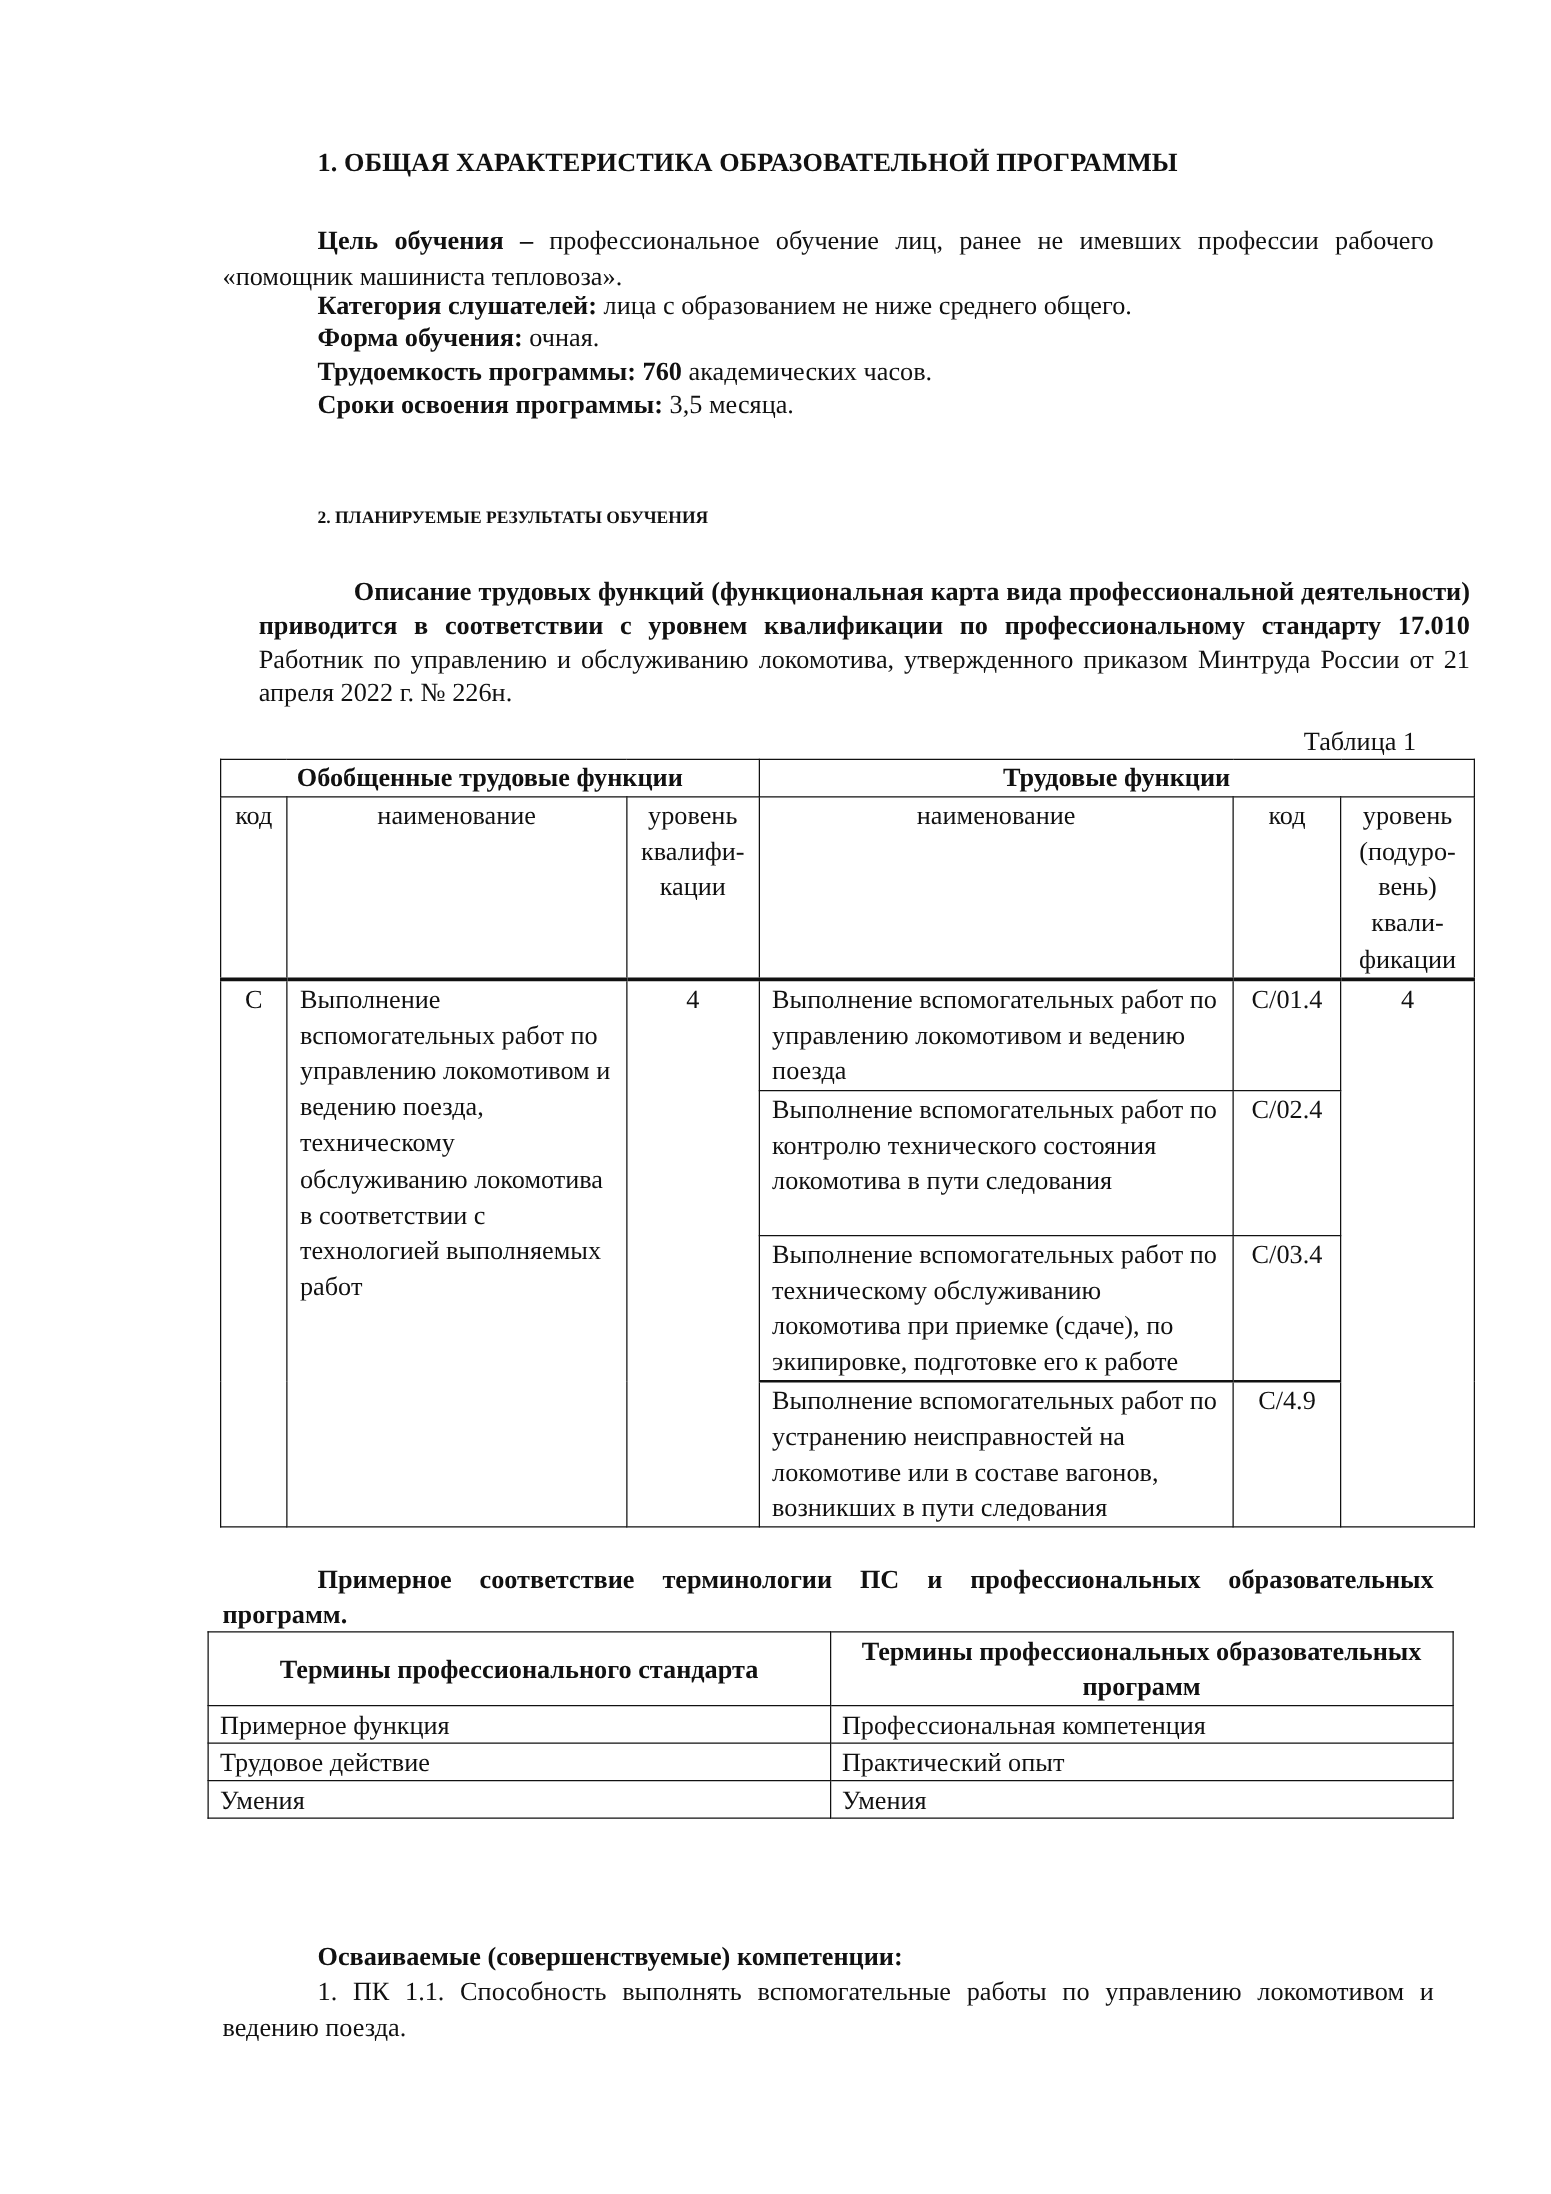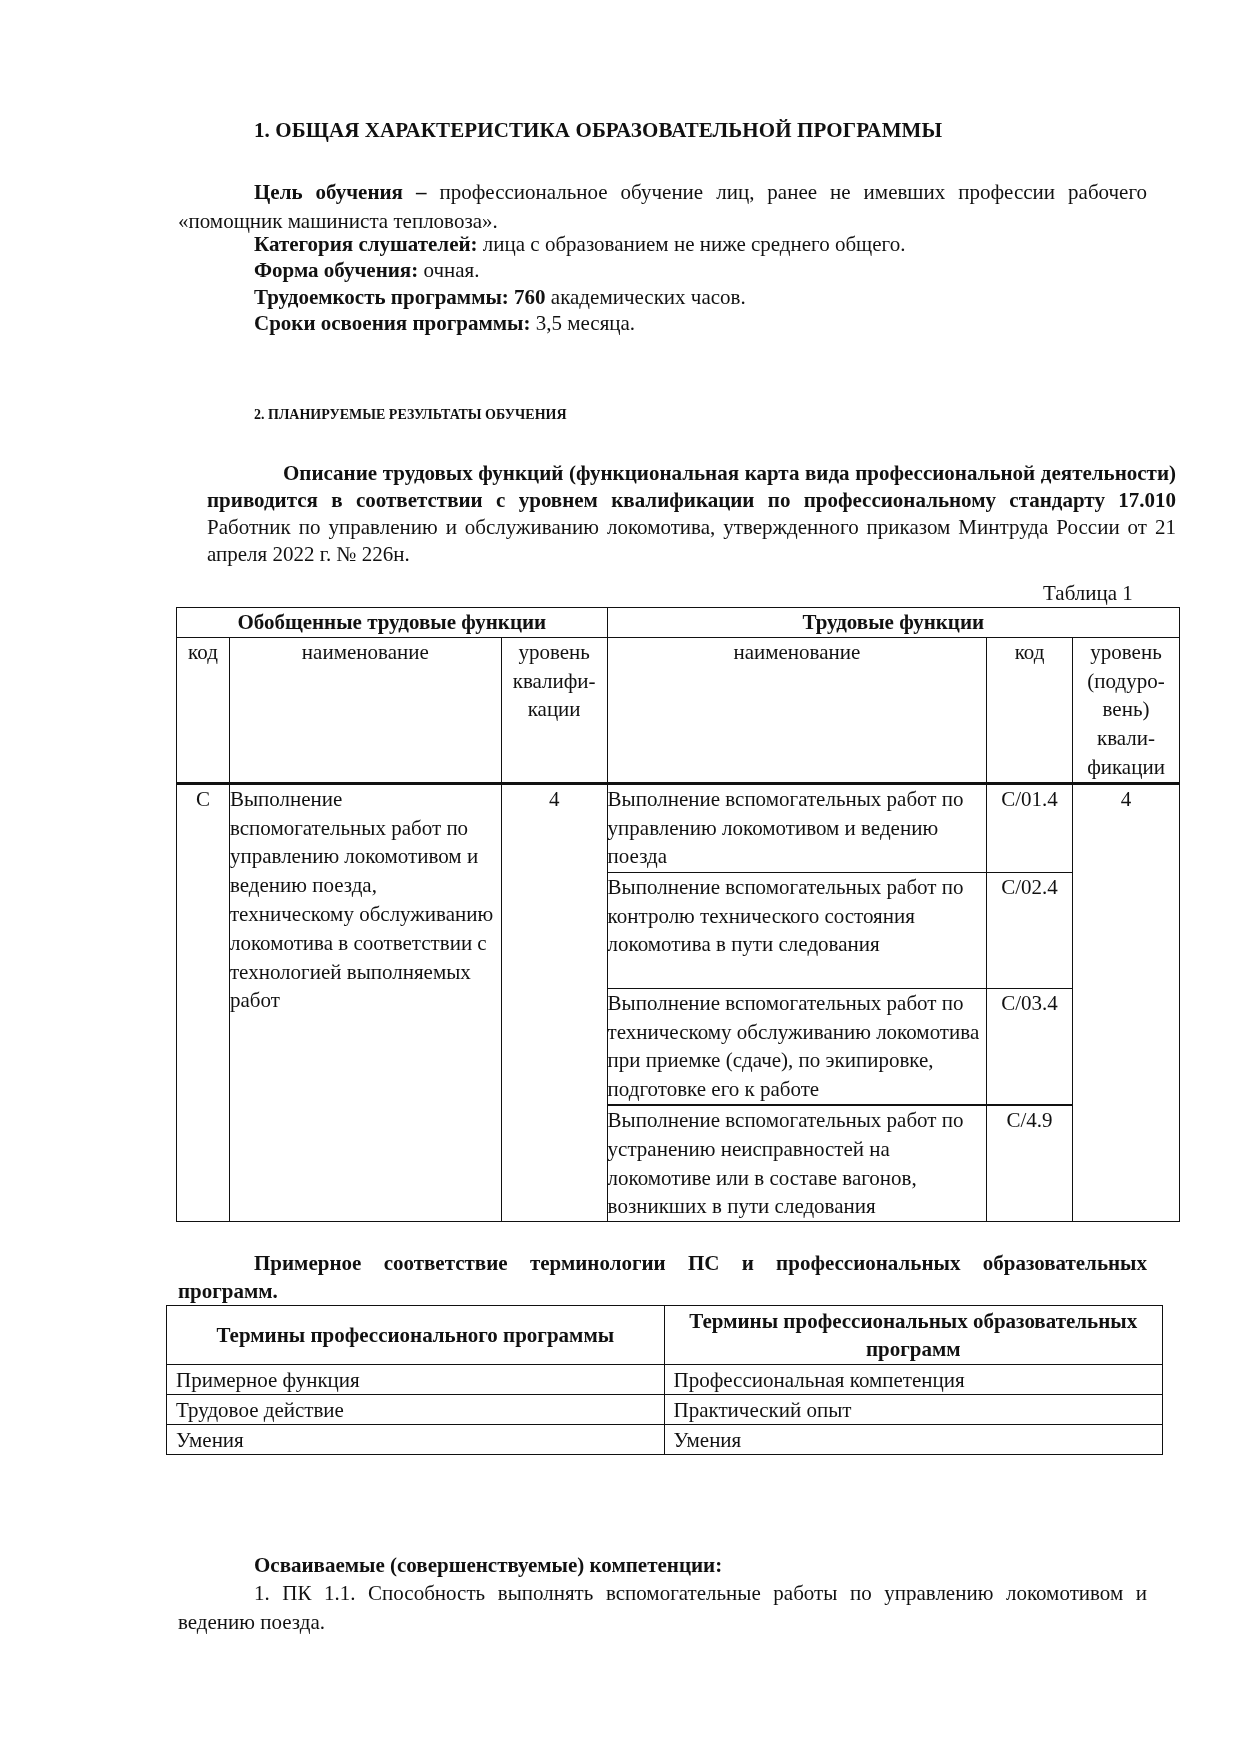--- a/index.html
+++ b/index.html
@@ -17,21 +17,21 @@
 
   .para { left: 178px; width: 969px; line-height: 29px; text-align: justify; }
   .para .indent { display: inline-block; width: 76px; }
   .line { left: 254px; white-space: nowrap; line-height: 29px; }
 
   .tcaption { left: 1043px; top: 579px; line-height: 29px; white-space: nowrap; }
 
   
   table { border-collapse: collapse; }
   .t1 { left: 176px; top: 607px; width: 1004px; font-size: 21px; }
-  .t1 td, .t1 th { border: 1.5px solid #111; vertical-align: top; line-height: 28.8px; padding: 0 0; }
+  .t1 td, .t1 th { border: 1.5px solid #111; vertical-align: top; line-height: 28.8px; padding: 0 10px; }
   .t1 th.top { font-weight: bold; text-align: center; height: 29px; }
   .t1 .hdr td { text-align: center; height: 145px; }
   .t1 .hdr td.c-tf-level { padding: 0; }
   .t1 tr.body-first td { border-top: 3px solid #111; }
   .t1 .left { text-align: left; }
   .t1 .center { text-align: center; }
   .t1 tr.r4 td.tf-name, .t1 tr.r4 td.tf-code { border-top: 2.5px solid #111; }
 
   .sub-title { left: 178px; top: 1249px; width: 969px; line-height: 28px; font-weight: bold; text-align: justify; }
 
@@ -123,21 +123,21 @@
   <span style="display:inline-block;width:76px"></span><span>Примерное соответствие терминологии ПС и профессиональных образовательных программ.</span>
 </div>
 
 <table class="abs t2">
   <colgroup>
     <col style="width:498px">
     <col style="width:499px">
   </colgroup>
   <tbody>
       <tr>
-    <th>Термины профессионального программы</th>
+    <th>Термины профессионального стандарта</th>
     <th>Термины профессиональных образовательных программ</th>
   </tr>
   <tr>
     <td>Примерное функция</td>
     <td>Профессиональная компетенция</td>
   </tr>
   <tr>
     <td>Трудовое действие</td>
     <td>Практический опыт</td>
   </tr>

